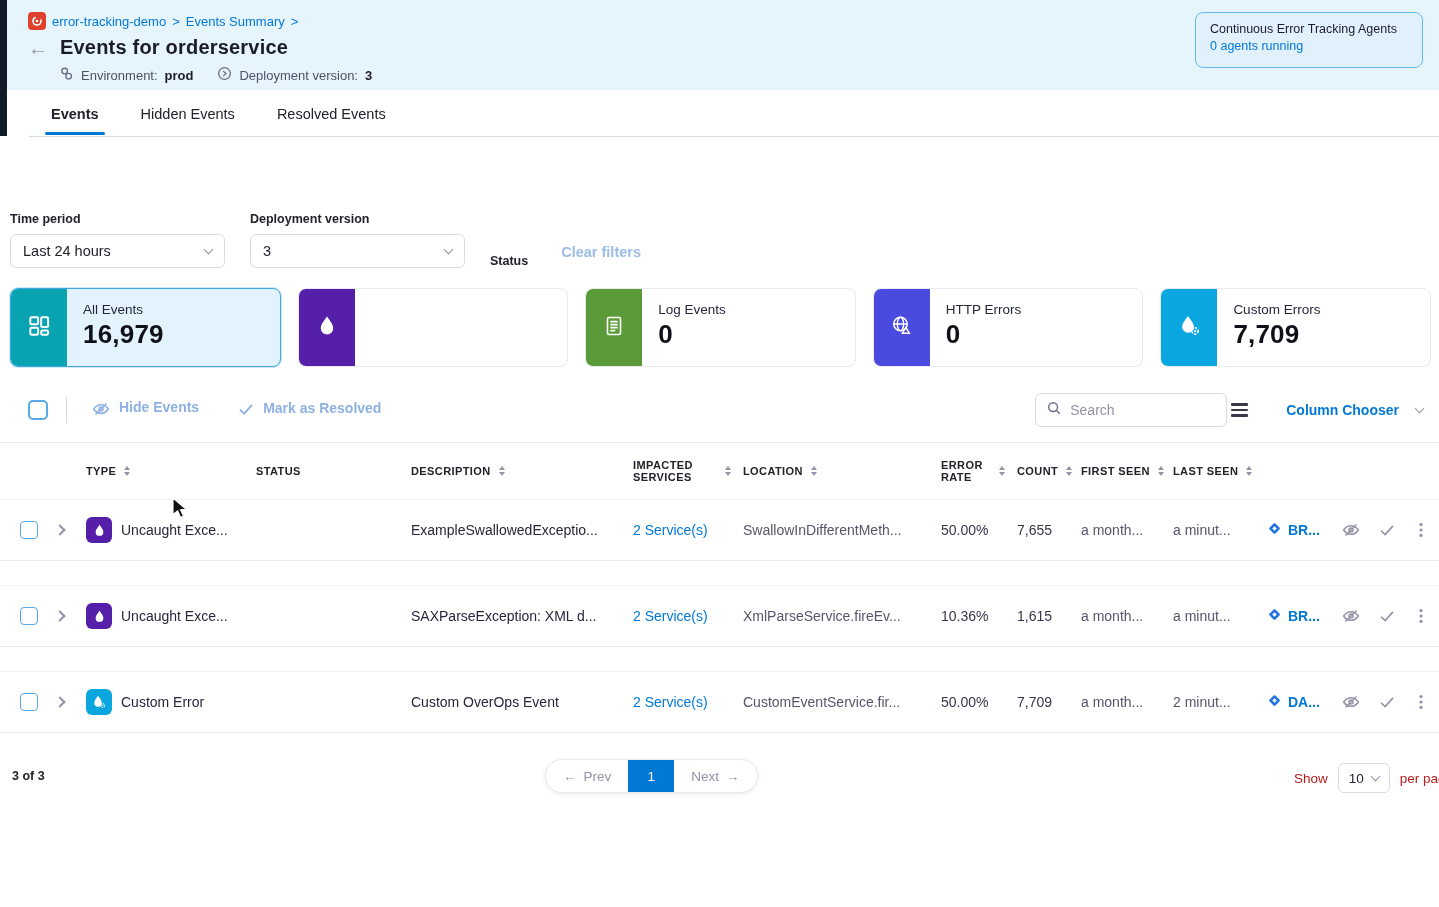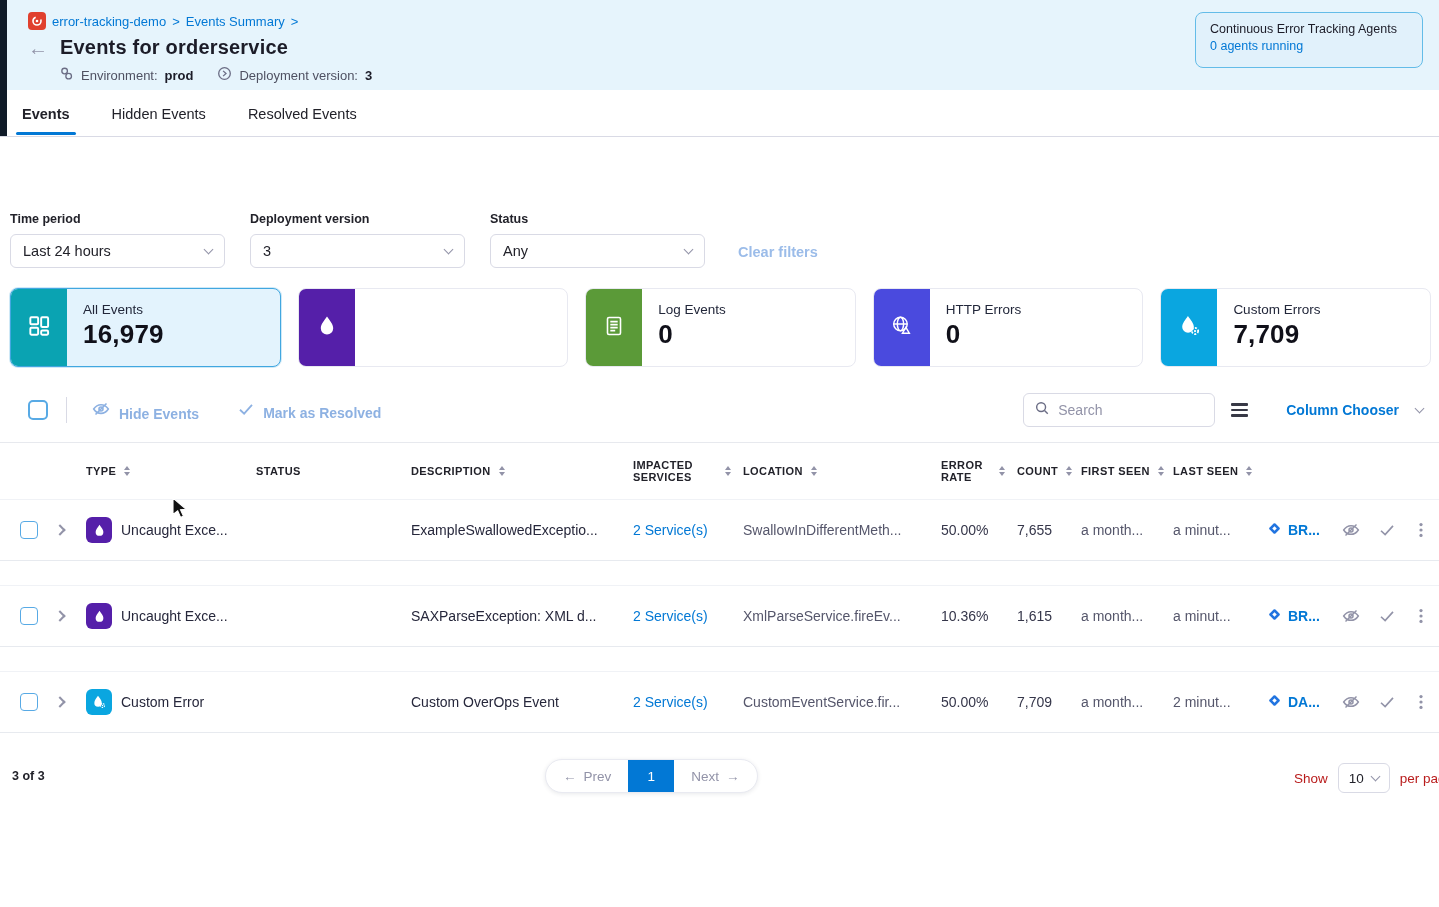--- a/index.html
+++ b/index.html
@@ -21,21 +21,21 @@
   .back-arrow { font-size:20px; color:#9293a8; cursor:pointer; line-height:1; }
   h1.page-title { font-size:20px; font-weight:bold; color:#1c1c28; letter-spacing:.2px; }
   .meta-row { display:flex; align-items:center; gap:7px; margin-top:7px; margin-left:31px; font-size:13px; color:#4f5162; }
   .meta-row b { color:#1c1c28; }
   .meta-row .meta-gap { width:10px; }
   .agents-box { background:#e1f1fb; border:1px solid #63bce8; border-radius:8px; padding:9px 14px; height:56px; min-width:228px; }
   .agents-box .ab-title { font-size:12.5px; color:#1c1c28; }
   .agents-box a { font-size:12.5px; color:#0278d5; display:inline-block; margin-top:3px; }
 
   
-  .tabbar { display:flex; gap:38px; padding:0 16px 0 20px; border-bottom:1px solid #d9dae5; background:#fff; height:47px; align-items:center; }
+  .tabbar { display:flex; gap:38px; padding:0 16px 0 20px; border-bottom:1px solid #d9dae5; background:#fff; height:47px; align-items:center;margin-left:29px; }
   .tab { font-size:14.5px; color:#22222a; padding:14px 2px 12px; position:relative; cursor:pointer; }
   .tab.active { font-weight:bold; }
   .tab.active::after { content:""; position:absolute; left:-4px; right:-4px; bottom:-1px; height:3px; background:#0278d5; border-radius:2px; }
 
   
   .filters { display:flex; align-items:flex-end; gap:25px; padding:27px 16px 0 10px; }
   .filter-group { display:flex; flex-direction:column; gap:8px;margin-top:48px; }
   .filter-label { font-size:12.5px; font-weight:bold; color:#22222a; }
   .select { width:215px; height:34px; border:1px solid #d9dae5; border-radius:6px; background:#fff;
     display:flex; align-items:center; justify-content:space-between; padding:0 12px; font-size:14.5px; color:#22222a; cursor:pointer; }
@@ -48,22 +48,22 @@
   .card.selected { background:#e3f3fd; border:1.5px solid #41a7e0; box-shadow:0 0 0 1px rgba(65,167,224,.25); }
   .card .icon-block { width:56px; flex:0 0 56px; display:flex; align-items:center; justify-content:center; }
   .card .card-body { padding:13px 0 0 16px; }
   .card .card-label { font-size:13.5px; color:#22273a; }
   .card .card-value { font-size:26px; font-weight:bold; color:#101019; margin-top:2px; letter-spacing:.2px; }
 
   
   .toolbar { display:flex; align-items:center; padding:26px 16px 0 28px; }
   .cbx { width:20px; height:20px; border:2px solid #58aae5; border-radius:5px; background:#fff; cursor:pointer; }
   .v-div { width:1px; height:26px; background:#d9dae5; margin:0 24px 0 18px; }
-  .bulk-action { display:flex; align-items:flex-end; gap:8px; font-size:14px; font-weight:bold; color:#8db1e2; margin-right:38px; cursor:pointer; }
-  .toolbar-right { margin-left:auto; display:flex; align-items:center; gap:16px; }
+  .bulk-action { display:flex; align-items:flex-start; gap:8px; font-size:14px; font-weight:bold; color:#8db1e2; margin-right:38px; cursor:pointer; }
+  .toolbar-right { margin-left:auto; display:flex; align-items:center; gap:4px; }
   .search-box { width:192px; height:34px; border:1px solid #d9dae5; border-radius:6px; background:#fff; display:flex; align-items:center; padding:0 10px; gap:8px; }
   .search-box input { border:none; outline:none; width:140px; font-size:14px; font-family:"Liberation Sans",sans-serif; color:#22222a; background:transparent; }
   .search-box input::placeholder { color:#9293a8; }
   .col-chooser { display:flex; align-items:center; gap:9px; cursor:pointer; }
   .col-chooser .cc-label { font-size:14px; font-weight:bold; color:#0278d5;margin-left:29px; }
   .hamburger { display:flex; flex-direction:column; gap:3px; }
   .hamburger i { width:17px; height:2.6px; background:#383946; border-radius:1px; }
   .cc-chev { margin-left:8px; }
 
   
@@ -168,24 +168,20 @@
     </div>
     <div class="filter-group">
       <span class="filter-label">Deployment version</span>
       <div class="select">
         <span>3</span>
         <span class="chev-down"></span>
       </div>
     </div>
     <div class="filter-group">
       <span class="filter-label">Status</span>
-      <div class="select">
-        <span>Any</span>
-        <span class="chev-down"></span>
-      </div>
     </div>
     <span class="clear-filters">Clear filters</span>
   </section>
 
   <section class="cards">
     <div class="card selected">
       <div class="icon-block" style="background: rgb(10, 163, 178);">
         <span>
           <svg width="26" height="26" viewBox="0 0 24 24" fill="none" stroke="#fff" stroke-width="1.8">
               <rect x="4" y="4" width="7.2" height="6.4" rx="1"></rect>

